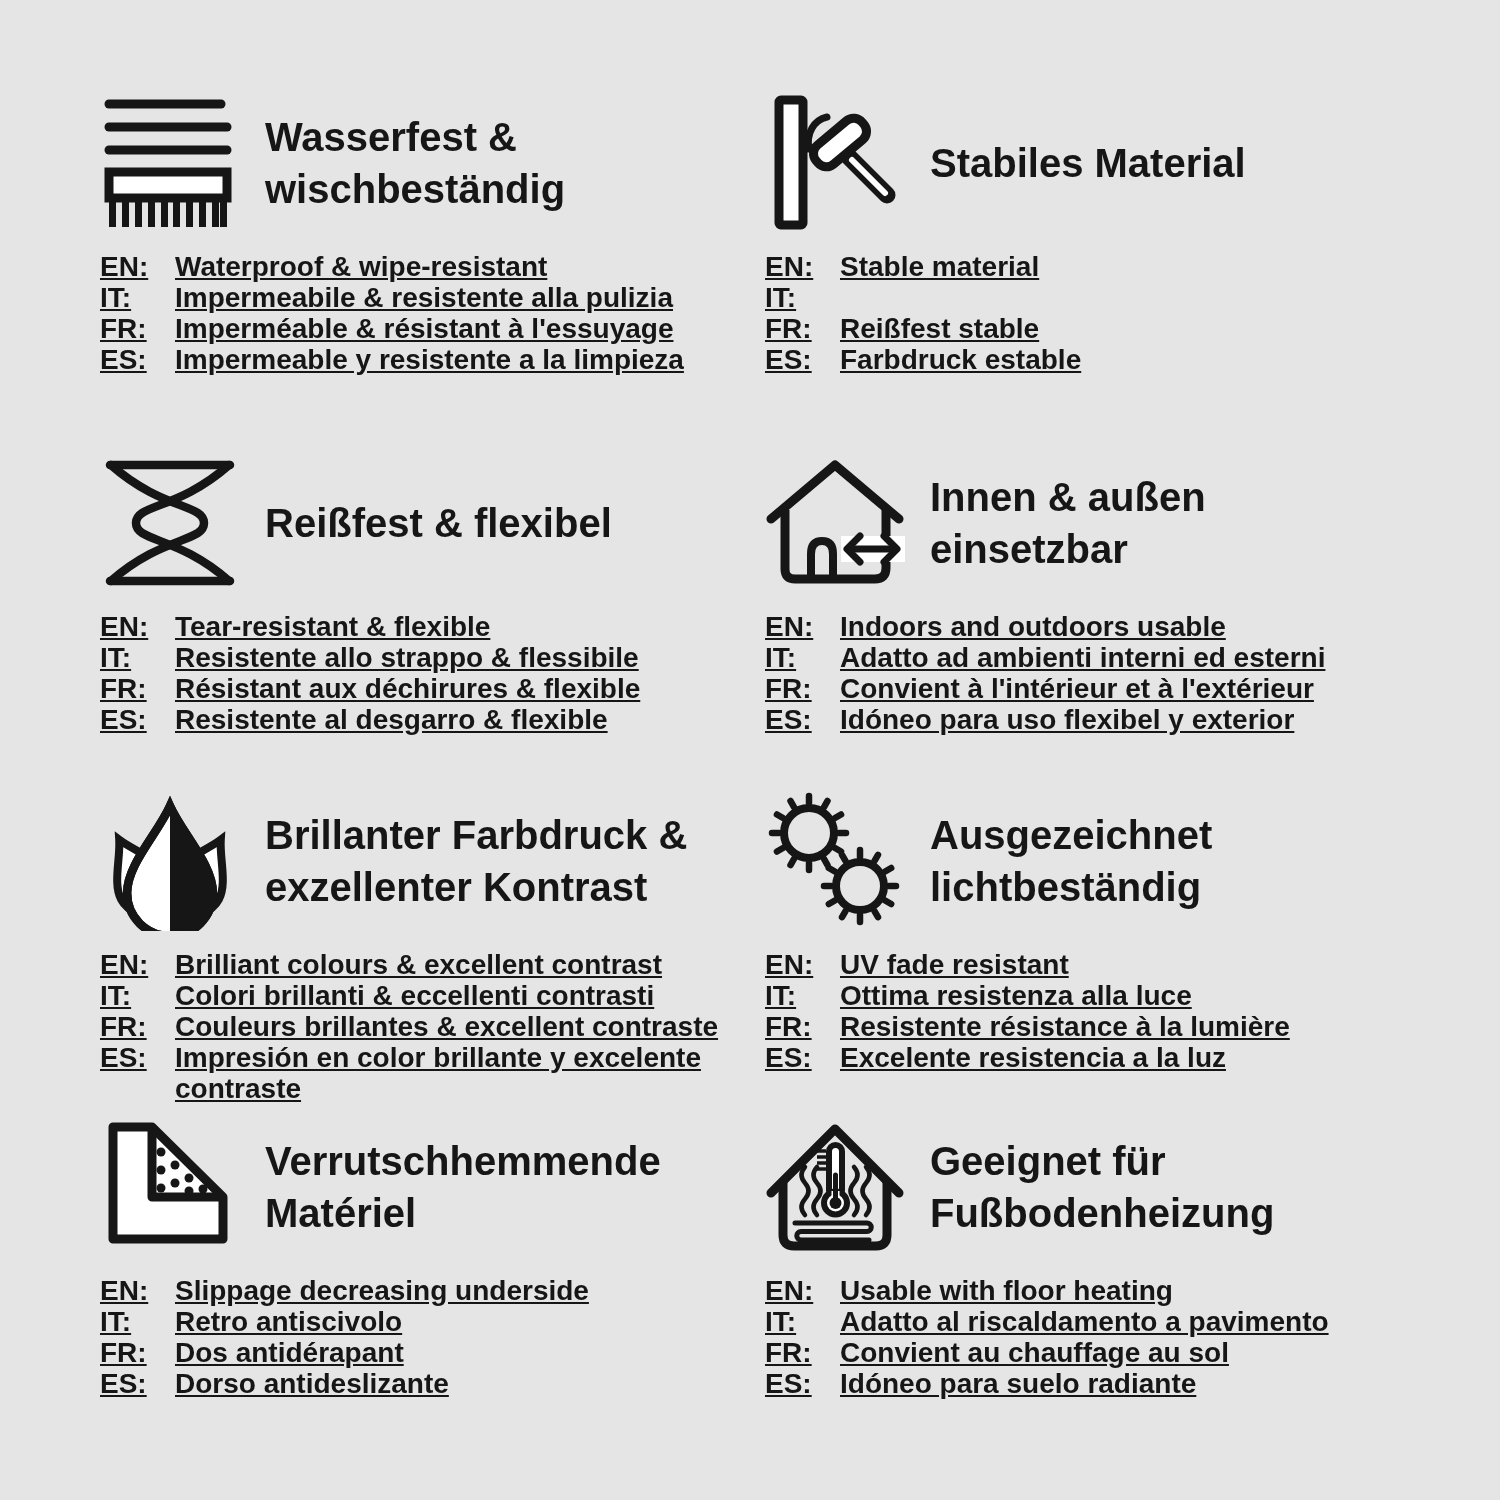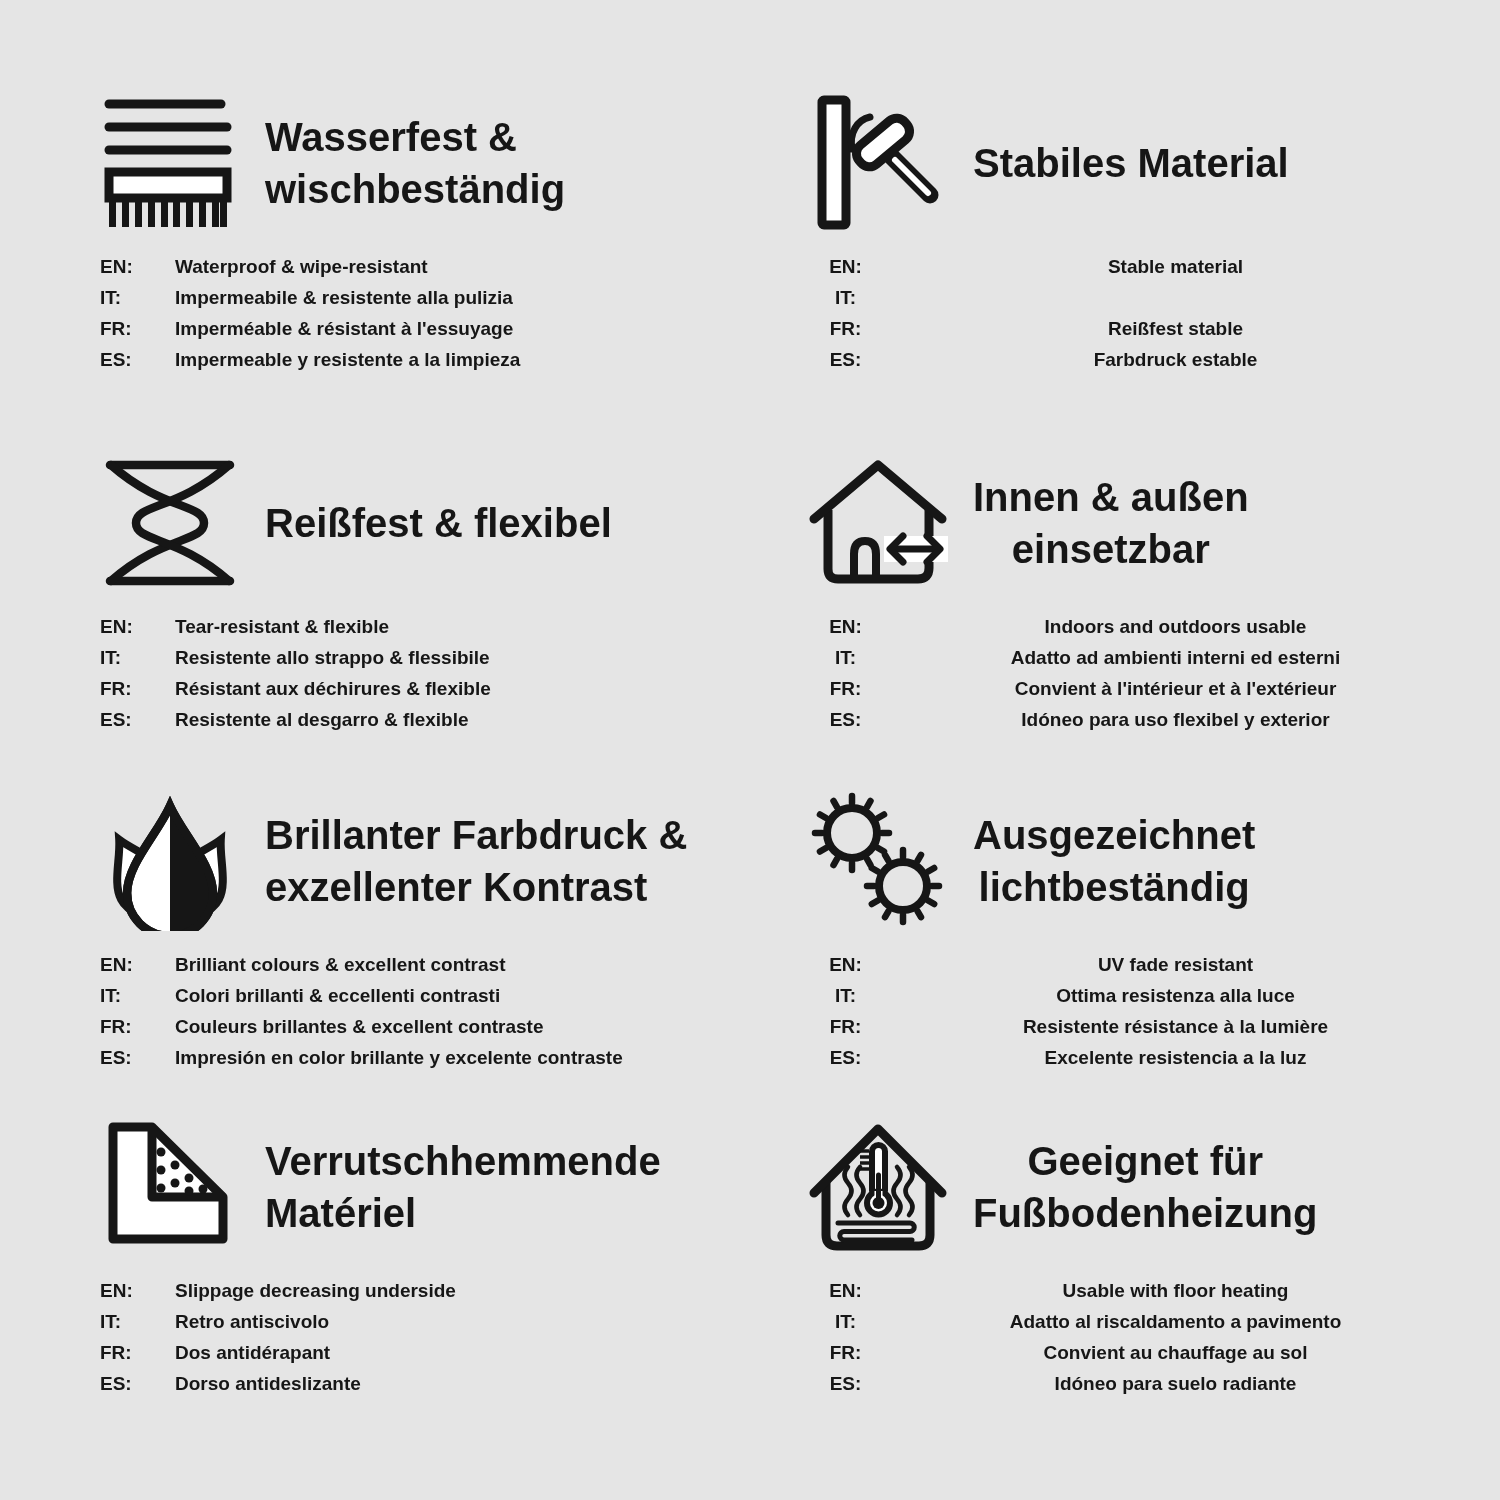--- a/index.html
+++ b/index.html
@@ -1,30 +1,30 @@
 <!DOCTYPE html>
 <html><head>
 <meta charset="utf-8">
 <style>
   html,body{margin:0;padding:0;background:#ffffff;}
   body{font-family:"Liberation Sans","DejaVu Sans",sans-serif;color:#161616;}
   .canvas{position:relative;width:1500px;height:1500px;background:#e5e5e5;overflow:hidden;}
   .feature{position:absolute;width:660px;}
   .col-l{left:100px;}
-  .col-r{left:808px;text-align:center;}
+  .col-r{left:765px;}
   .row-1{top:93px;}
   .row-2{top:453px;}
   .row-3{top:791px;}
   .row-4{top:1117px;}
   .head{display:flex;align-items:center;height:140px;}
   .icon{width:140px;height:140px;flex:0 0 140px;}
   .icon svg{display:block;width:140px;height:140px;}
   .title{margin-left:25px;font-size:40px;font-weight:700;line-height:1.3;white-space:pre-line;color:#161616;}
   .langs{margin-top:18px;}
-  .lang-row{display:flex;font-size:19px;font-weight:700;line-height:31px;color:#161616;}
+  .lang-row{display:flex;font-size:28px;font-weight:700;line-height:31px;color:#161616;text-decoration:underline;}
   .lang-label{width:75px;flex:0 0 75px;}
   .lang-text{flex:1;}
 </style>
 </head>
 <body>
 
 <div class="canvas">
 
   <div class="feature col-l row-1">
     <div class="head">

